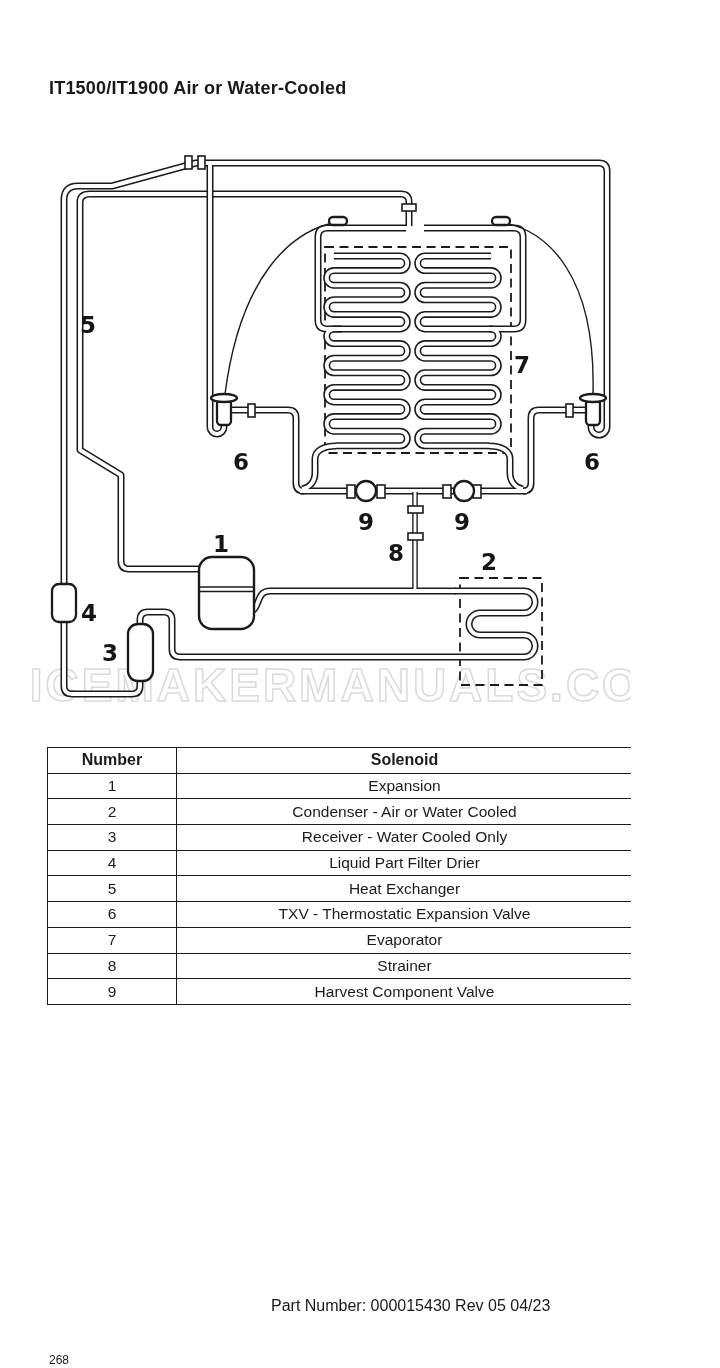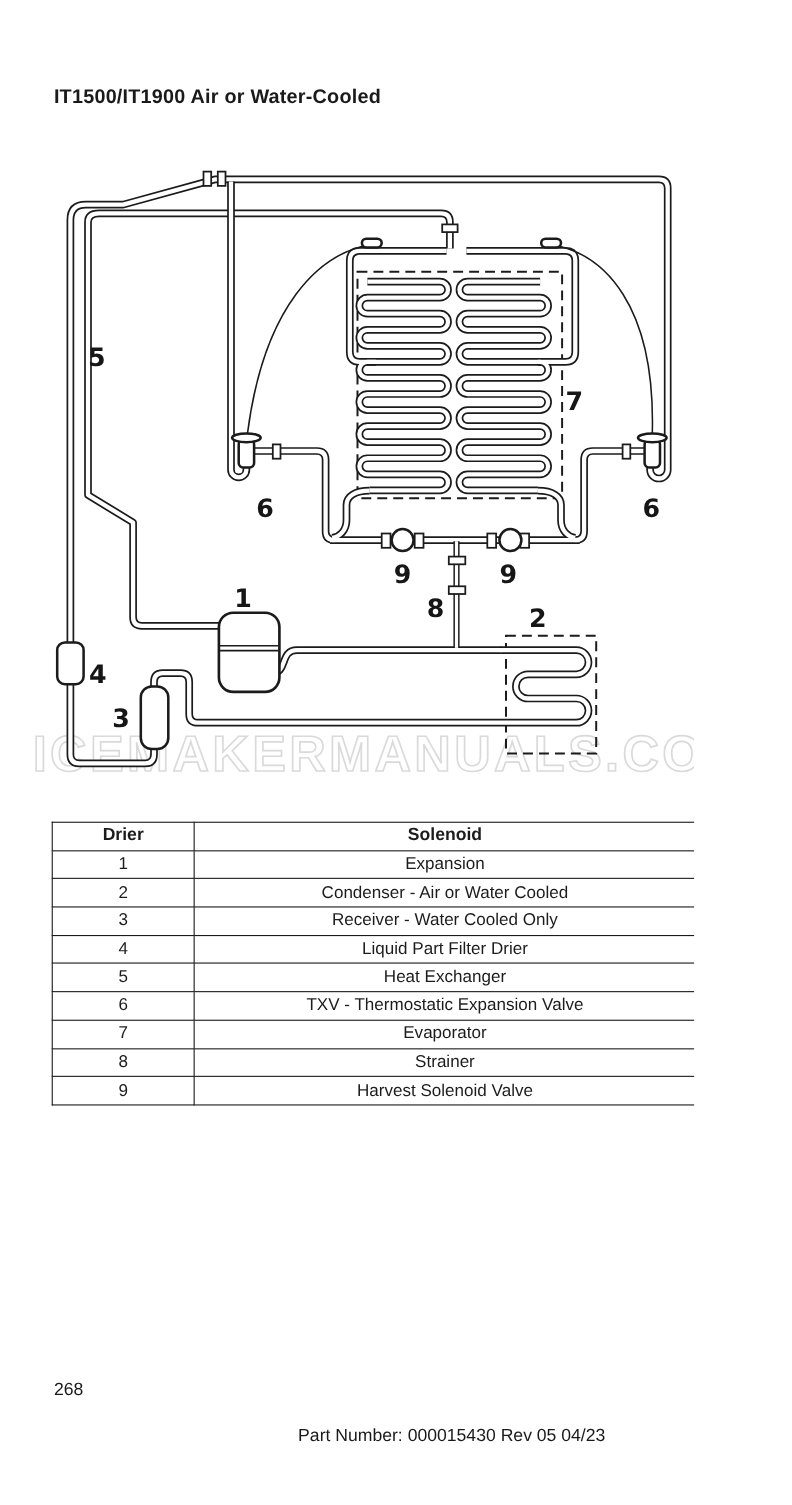--- a/index.html
+++ b/index.html
@@ -19,21 +19,21 @@
   .seam{stroke:#1b1b1b;stroke-width:1.5;fill:none;}
   .callout{font-family:"DejaVu Sans","Liberation Sans",sans-serif;font-size:23px;font-weight:bold;
            fill:#161616;text-anchor:middle;}
   .wm{font-family:"Liberation Sans",sans-serif;font-size:46px;font-weight:bold;letter-spacing:3px;
       fill:none;stroke:#dadada;stroke-width:1.5;text-anchor:middle;}
   .ctable{position:absolute;left:47px;top:747px;width:586px;border-collapse:collapse;table-layout:fixed;}
   .ctable td,.ctable th{border:1.6px solid #1a1a1a;height:24.7px;text-align:center;vertical-align:middle;
            font-size:15.5px;padding:0;color:#1c1c1c;}
   .ctable th{font-weight:bold;font-size:16px;}
   .col-num{width:128px;}
-  .footer-page{position:absolute;left:49px;top:1255px;font-size:16px;}
+  .footer-page{position:absolute;left:49px;top:1353px;font-size:12px;}
   .footer-part{position:absolute;left:271px;top:1297px;font-size:16px;}
 </style>
 </head>
 <body>
 
 <div class="page">
 
   <div class="title">IT1500/IT1900 Air or Water-Cooled</div>
 
   <svg width="720" height="580" viewBox="0 140 720 580">
@@ -163,21 +163,21 @@
       <text class="callout" x="522" y="373">7</text>
       <text class="callout" x="396" y="561">8</text>
       <text class="callout" x="366" y="530">9</text>
       <text class="callout" x="462" y="530">9</text>
     </g>
   </svg>
 
   <table class="ctable">
     <tbody>
         <tr>
-      <th class="col-num">Drier</th>
+      <th class="col-num">Number</th>
       <th>Solenoid</th>
     </tr>
     <tr>
       <td>1</td>
       <td>Expansion</td>
     </tr>
     <tr>
       <td>2</td>
       <td>Condenser - Air or Water Cooled</td>
     </tr>
@@ -200,21 +200,21 @@
     <tr>
       <td>7</td>
       <td>Evaporator</td>
     </tr>
     <tr>
       <td>8</td>
       <td>Strainer</td>
     </tr>
     <tr>
       <td>9</td>
-      <td>Harvest Solenoid Valve</td>
+      <td>Harvest Component Valve</td>
     </tr>
   </tbody>
     </table>
 
   <div class="footer-page">268</div>
   <div class="footer-part">Part Number: 000015430 Rev 05 04/23</div>
 
 </div>
 
 </body></html>

